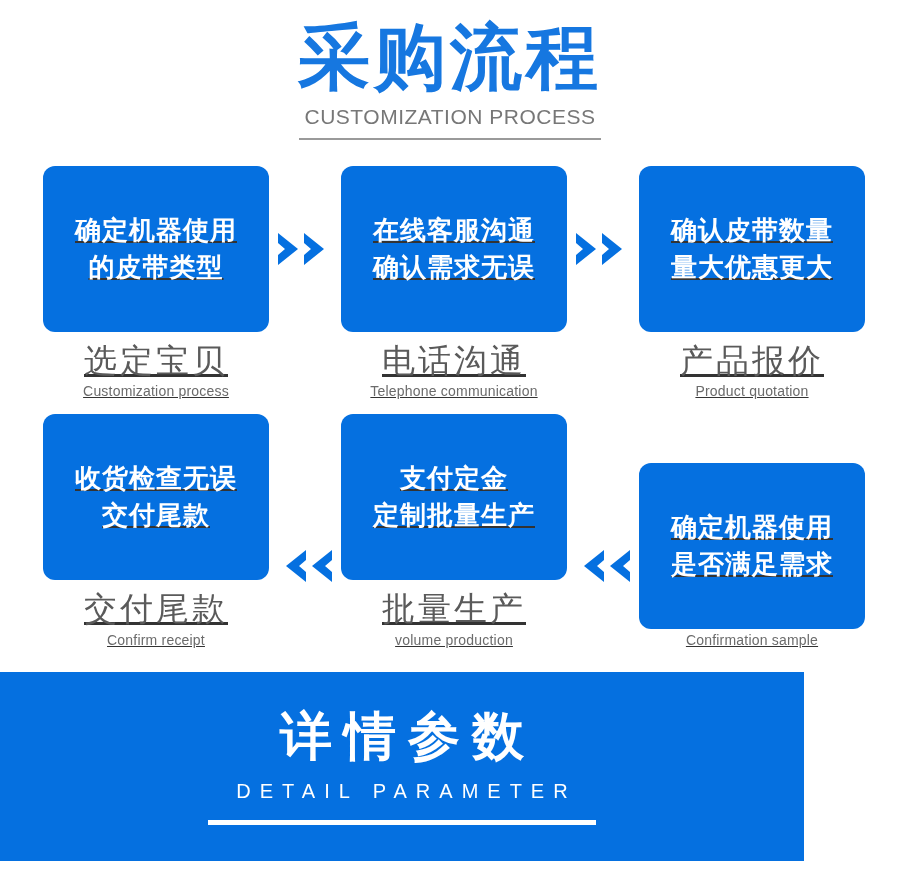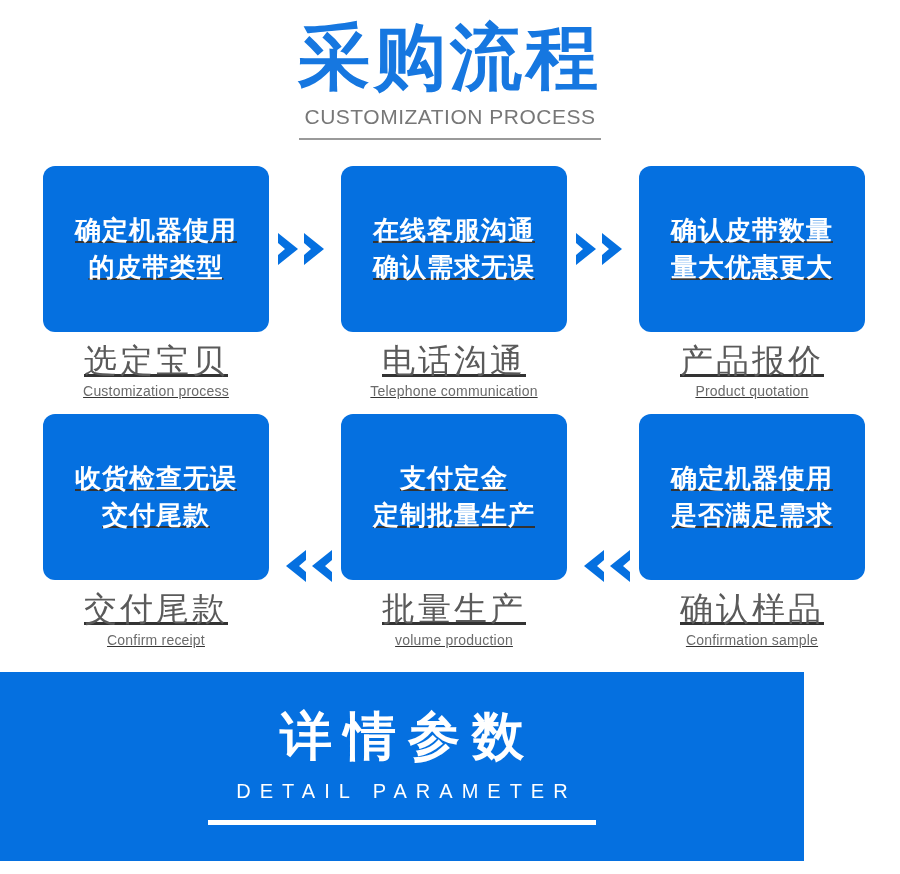--- a/index.html
+++ b/index.html
@@ -233,21 +233,20 @@
         <path d="M30 4 L10 20 L30 36 L30 26 L23 20 L30 14 Z" fill="#0570e0"></path>
         <path d="M56 4 L36 20 L56 36 L56 26 L49 20 L56 14 Z" fill="#0570e0"></path>
       </svg>
     </div>
 
     <div class="step">
       <div class="step-box">
         <div class="step-box-line">确定机器使用</div>
         <div class="step-box-line">是否满足需求</div>
       </div>
-      <div class="step-caption-cn">确认样品</div>
       <div class="step-caption-en">Confirmation sample</div>
     </div>
 
   </div>
 
 </div>
 
 <div class="banner">
   <div class="banner-title-cn">详情参数</div>
   <div class="banner-title-en">DETAIL PARAMETER</div>

